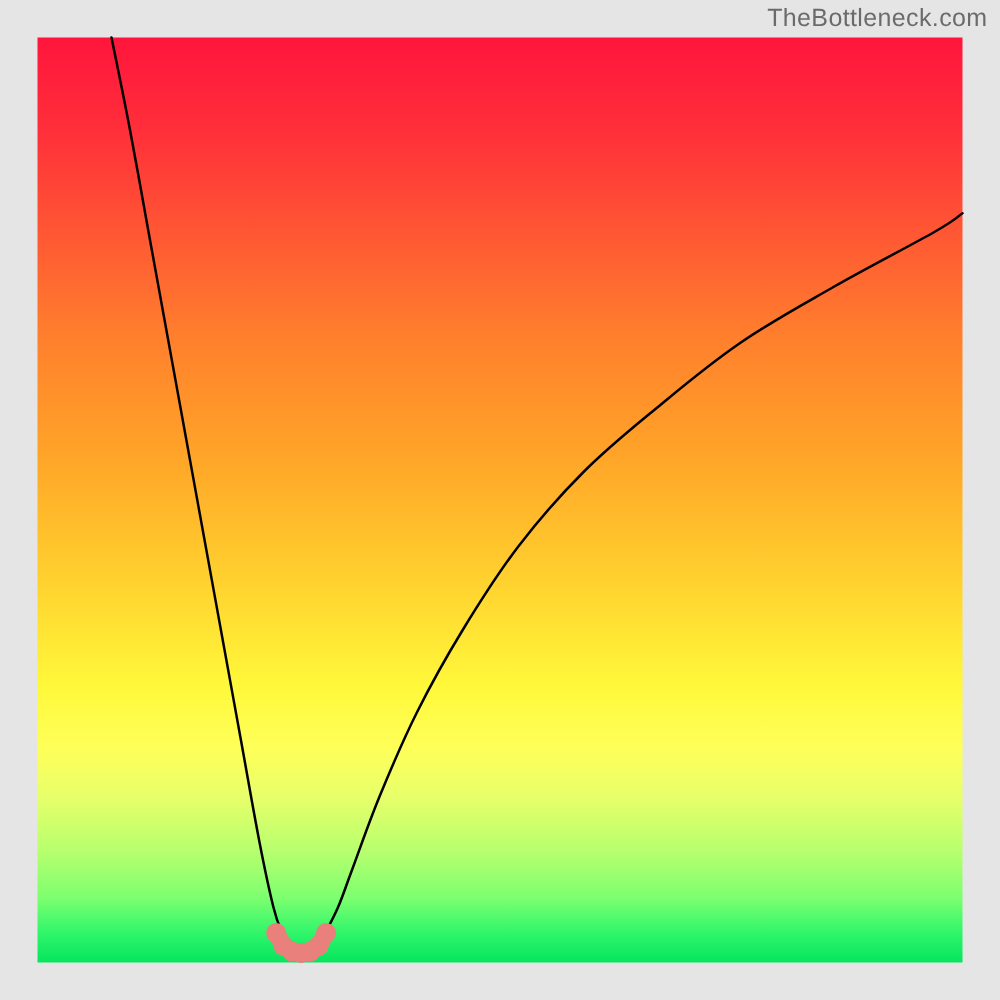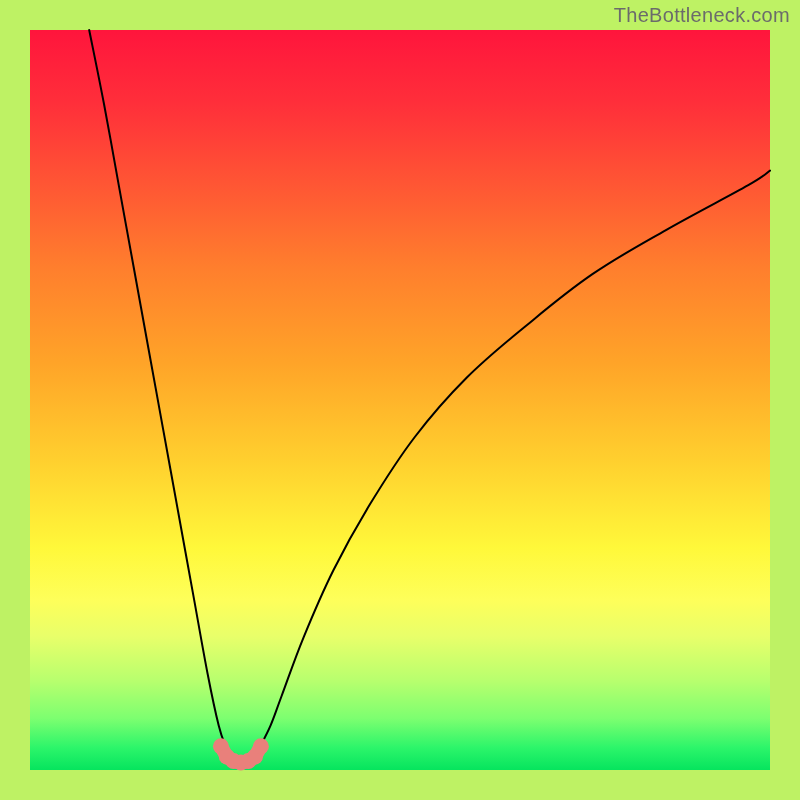--- a/index.html
+++ b/index.html
@@ -10,21 +10,21 @@
     background: #000;
     overflow: hidden;
     font-family: Arial, Helvetica, sans-serif;
   }
   .frame {
     position: absolute;
     left: 0;
     top: 0;
     width: 800px;
     height: 800px;
-    background: #bef264;
+    background: #e5e5e5;
   }
   .plot-area {
     position: absolute;
     left: 30px;
     top: 30px;
     width: 740px;
     height: 740px;
     background: linear-gradient(
       to bottom,
       #ff153c 0%,

